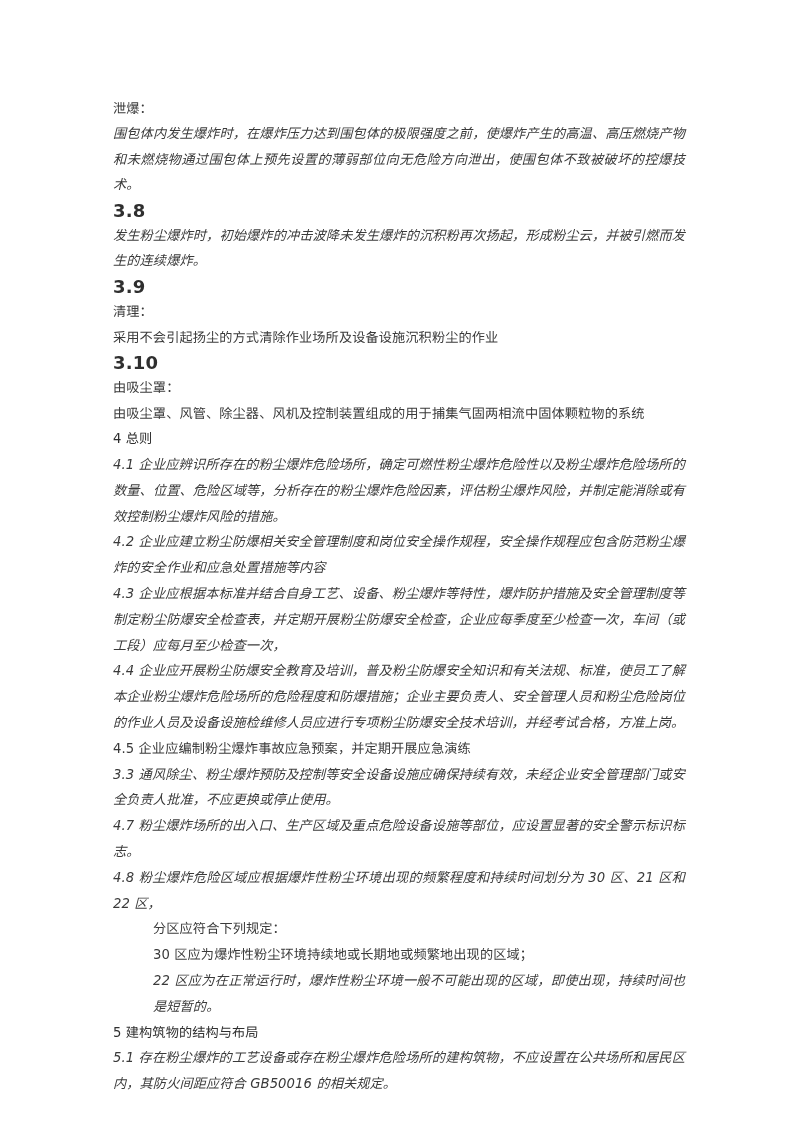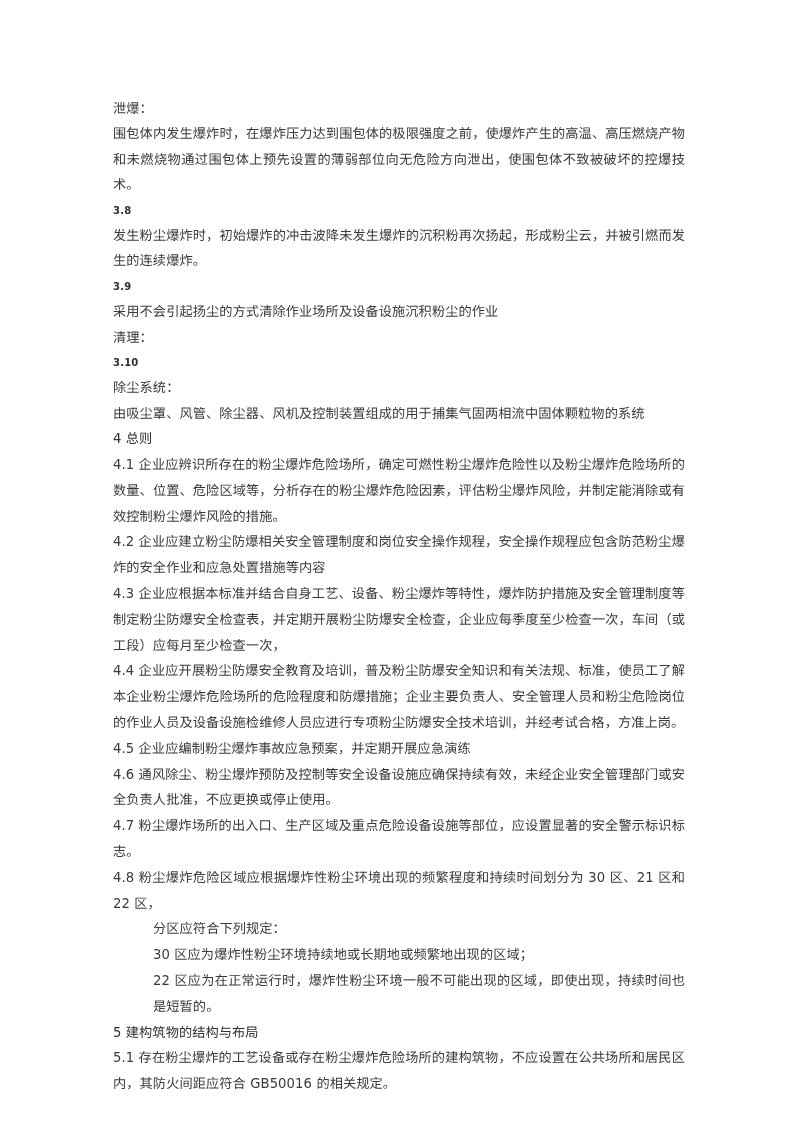--- a/index.html
+++ b/index.html
@@ -36,34 +36,35 @@
     font-size: 13.2px;
     line-height: 25.6px;
     color: #3a3a3a;
     text-align: justify;
     text-justify: inter-ideograph;
     word-break: break-all;
     letter-spacing: 0.1px;
   }
   
   .para.num {
-    font-size: 10px;
+    font-size: 18px;
     font-weight: 600;
     color: #2f2f2f;
     letter-spacing: 0.2px;
   }
   .para.label {
     text-align: left;
   }
   .para.head {
     font-weight: 400;
     color: #2f2f2f;
   }
   .para.body-wide {
     text-align: justify;
+    font-style: italic;
   }
   
   .block-defs .para {
     line-height: 25.4px;
   }
   .block-rules .para {
     line-height: 25.8px;
   }
   .block-zones .para {
     line-height: 25.8px;
@@ -75,35 +76,35 @@
 
 <div class="page">
   <div class="text-body">
 
     <div class="block-defs">
       <p class="para label">泄爆：</p>
       <p class="para body-wide">围包体内发生爆炸时，在爆炸压力达到围包体的极限强度之前，使爆炸产生的高温、高压燃烧产物和未燃烧物通过围包体上预先设置的薄弱部位向无危险方向泄出，使围包体不致被破坏的控爆技术。</p>
       <p class="para num label">3.8</p>
       <p class="para body-wide">发生粉尘爆炸时，初始爆炸的冲击波降未发生爆炸的沉积粉再次扬起，形成粉尘云，并被引燃而发生的连续爆炸。</p>
       <p class="para num label">3.9</p>
+      <p class="para label">清理：</p>
       <p class="para label">采用不会引起扬尘的方式清除作业场所及设备设施沉积粉尘的作业</p>
-      <p class="para label">清理：</p>
       <p class="para num label">3.10</p>
-      <p class="para label">除尘系统：</p>
+      <p class="para label">由吸尘罩：</p>
       <p class="para label">由吸尘罩、风管、除尘器、风机及控制装置组成的用于捕集气固两相流中固体颗粒物的系统</p>
     </div>
 
     <div class="block-rules">
       <p class="para head label">4 总则</p>
       <p class="para body-wide">4.1 企业应辨识所存在的粉尘爆炸危险场所，确定可燃性粉尘爆炸危险性以及粉尘爆炸危险场所的数量、位置、危险区域等，分析存在的粉尘爆炸危险因素，评估粉尘爆炸风险，并制定能消除或有效控制粉尘爆炸风险的措施。</p>
       <p class="para body-wide">4.2 企业应建立粉尘防爆相关安全管理制度和岗位安全操作规程，安全操作规程应包含防范粉尘爆炸的安全作业和应急处置措施等内容</p>
       <p class="para body-wide">4.3 企业应根据本标准并结合自身工艺、设备、粉尘爆炸等特性，爆炸防护措施及安全管理制度等制定粉尘防爆安全检查表，并定期开展粉尘防爆安全检查，企业应每季度至少检查一次，车间（或工段）应每月至少检查一次，</p>
       <p class="para body-wide">4.4 企业应开展粉尘防爆安全教育及培训，普及粉尘防爆安全知识和有关法规、标准，使员工了解本企业粉尘爆炸危险场所的危险程度和防爆措施；企业主要负责人、安全管理人员和粉尘危险岗位的作业人员及设备设施检维修人员应进行专项粉尘防爆安全技术培训，并经考试合格，方准上岗。</p>
       <p class="para label">4.5 企业应编制粉尘爆炸事故应急预案，并定期开展应急演练</p>
-      <p class="para body-wide">4.6 通风除尘、粉尘爆炸预防及控制等安全设备设施应确保持续有效，未经企业安全管理部门或安全负责人批准，不应更换或停止使用。</p>
+      <p class="para body-wide">3.3 通风除尘、粉尘爆炸预防及控制等安全设备设施应确保持续有效，未经企业安全管理部门或安全负责人批准，不应更换或停止使用。</p>
       <p class="para body-wide">4.7 粉尘爆炸场所的出入口、生产区域及重点危险设备设施等部位，应设置显著的安全警示标识标志。</p>
       <p class="para body-wide">4.8 粉尘爆炸危险区域应根据爆炸性粉尘环境出现的频繁程度和持续时间划分为 30 区、21 区和 22 区，</p>
     </div>
 
     <div class="block-zones">
       <p class="para label">分区应符合下列规定：</p>
       <p class="para label">30 区应为爆炸性粉尘环境持续地或长期地或频繁地出现的区域；</p>
       <p class="para body-wide">22 区应为在正常运行时，爆炸性粉尘环境一般不可能出现的区域，即使出现，持续时间也是短暂的。</p>
     </div>
 

